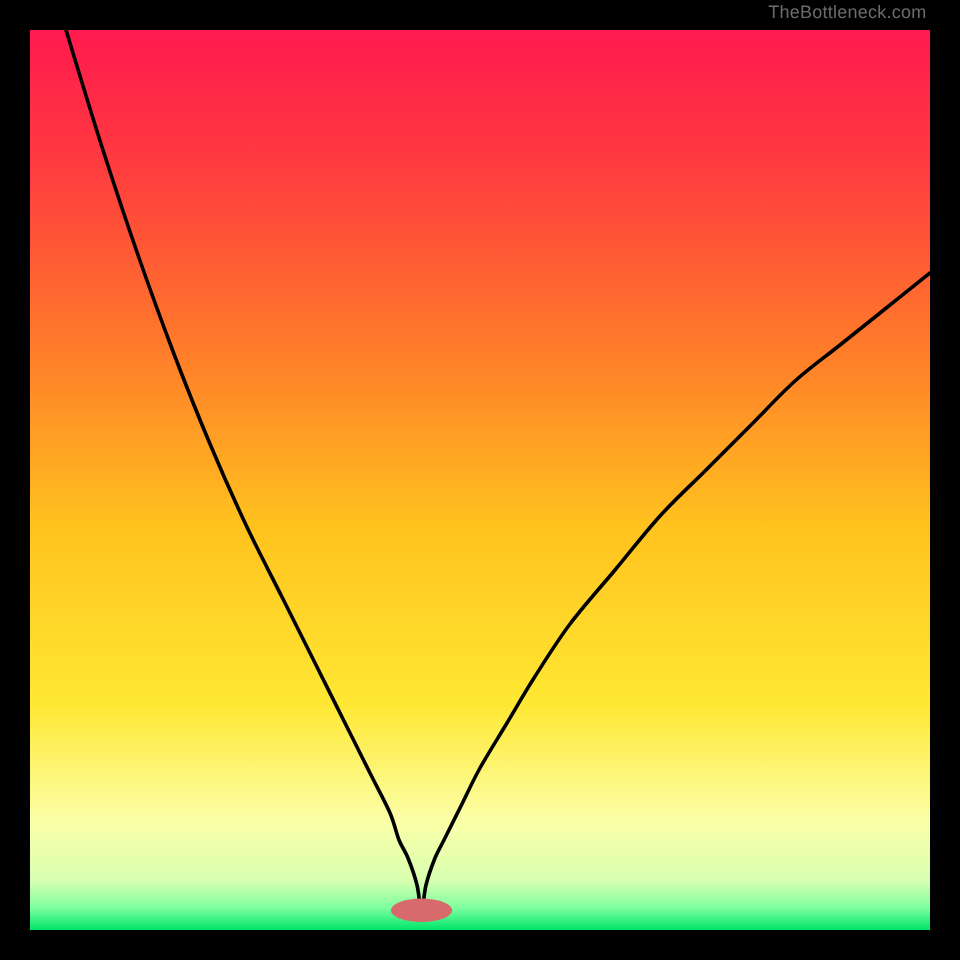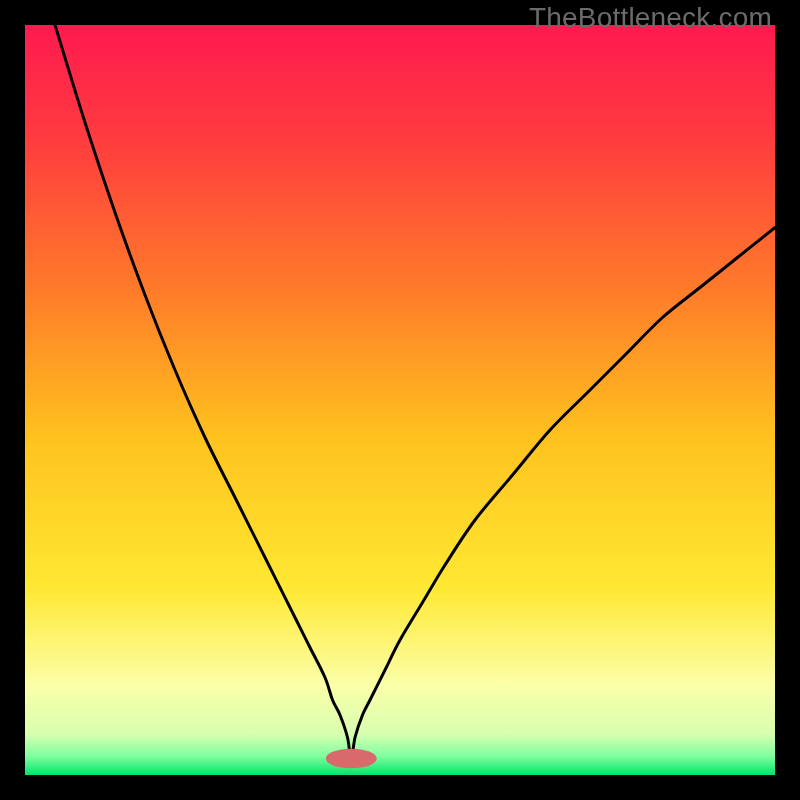--- a/index.html
+++ b/index.html
@@ -24,21 +24,21 @@
     left: 0;
     top: 0;
     width: 750px;
     height: 750px;
   }
   .watermark {
     position: absolute;
     top: 2px;
     right: 28px;
     color: #6b6b6b;
-    font-size: 28px;
+    font-size: 15px;
     font-weight: 500;
     letter-spacing: 0.2px;
     user-select: none;
   }
 </style>
 </head>
 <body>
 
 <div class="frame">
   <svg class="plot" viewBox="0 0 750 750" preserveAspectRatio="none">

